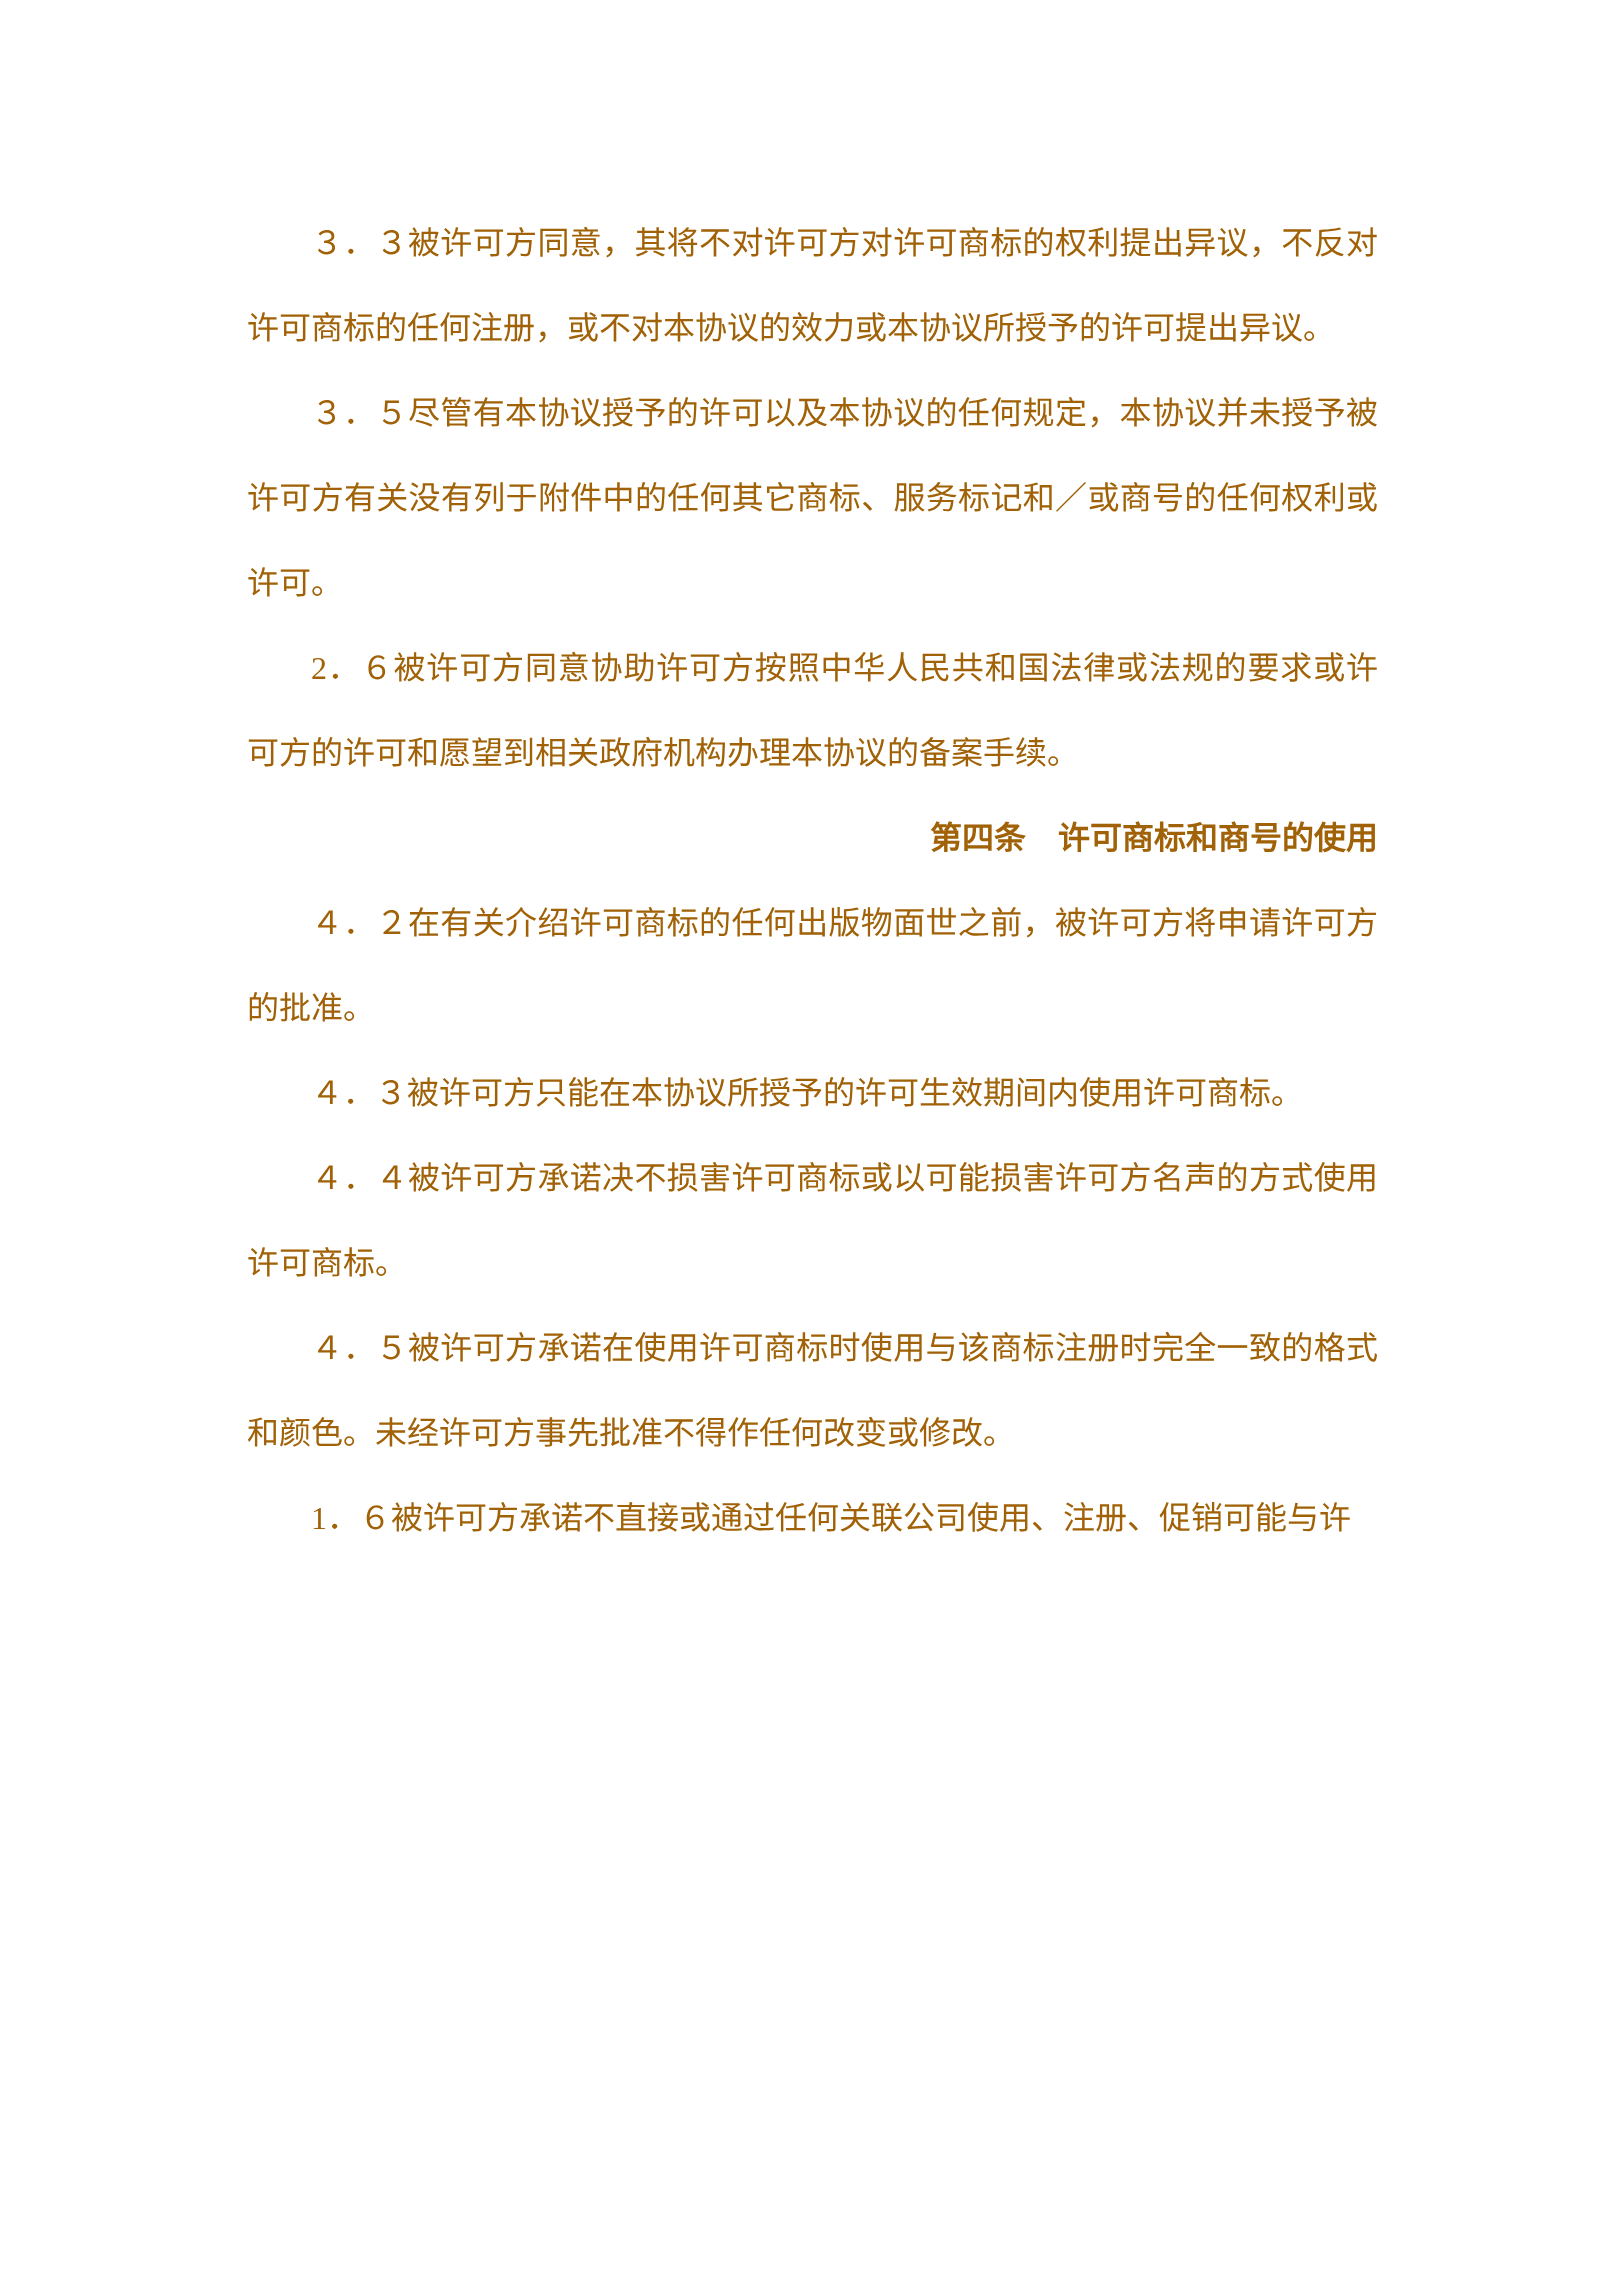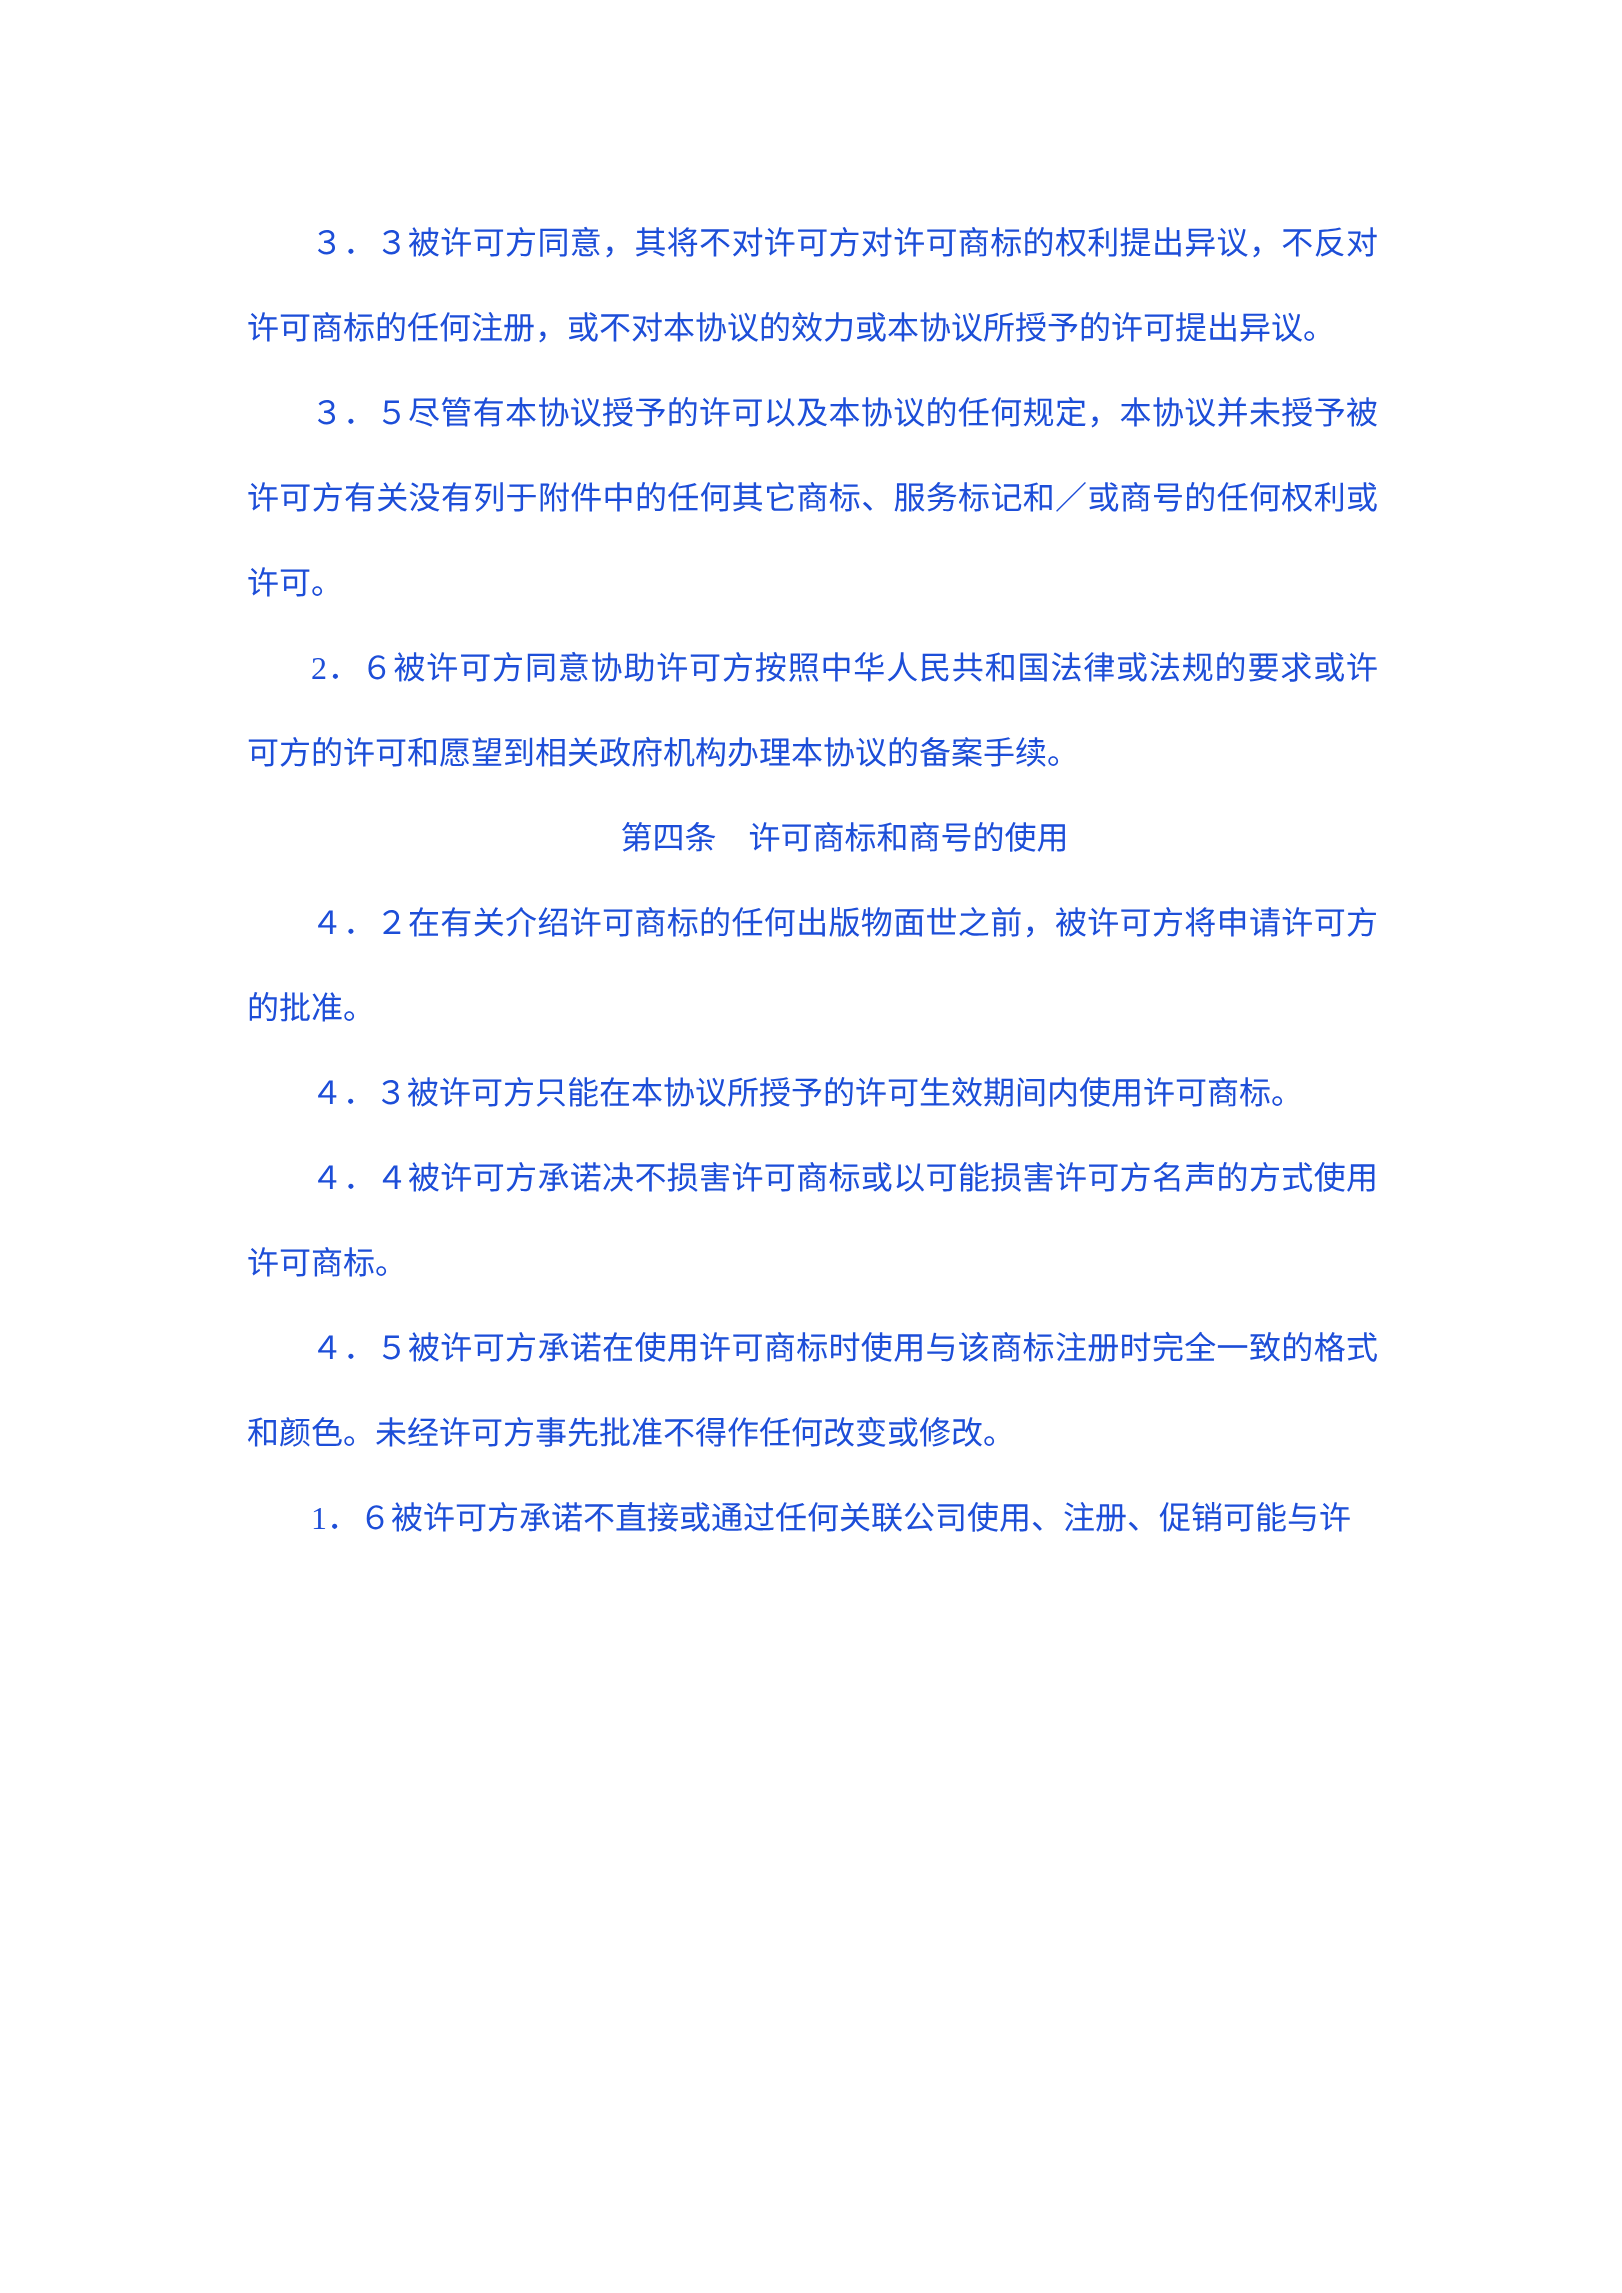--- a/index.html
+++ b/index.html
@@ -22,25 +22,25 @@
     color: #000000;
   }
   .content p {
     margin: 0;
     font-size: 32px;
     line-height: 85px;
     text-indent: 64px;
     text-align: justify;
     letter-spacing: 0;
     word-break: break-all;
-    color: #1d4ed8;
+    color: #a16207;
   }
   .content p.heading {
-    font-weight: normal;
-    text-align: center;
+    font-weight: bold;
+    text-align: right;
   }
 </style>
 </head>
 <body>
 
 <div class="page" style="background: rgb(255, 255, 255); color: rgb(0, 0, 0);">
   <div class="content">
 
   <p class="body">３．３被许可方同意，其将不对许可方对许可商标的权利提出异议，不反对许可商标的任何注册，或不对本协议的效力或本协议所授予的许可提出异议。</p>
       <p class="body">３．５尽管有本协议授予的许可以及本协议的任何规定，本协议并未授予被许可方有关没有列于附件中的任何其它商标、服务标记和／或商号的任何权利或许可。</p>

